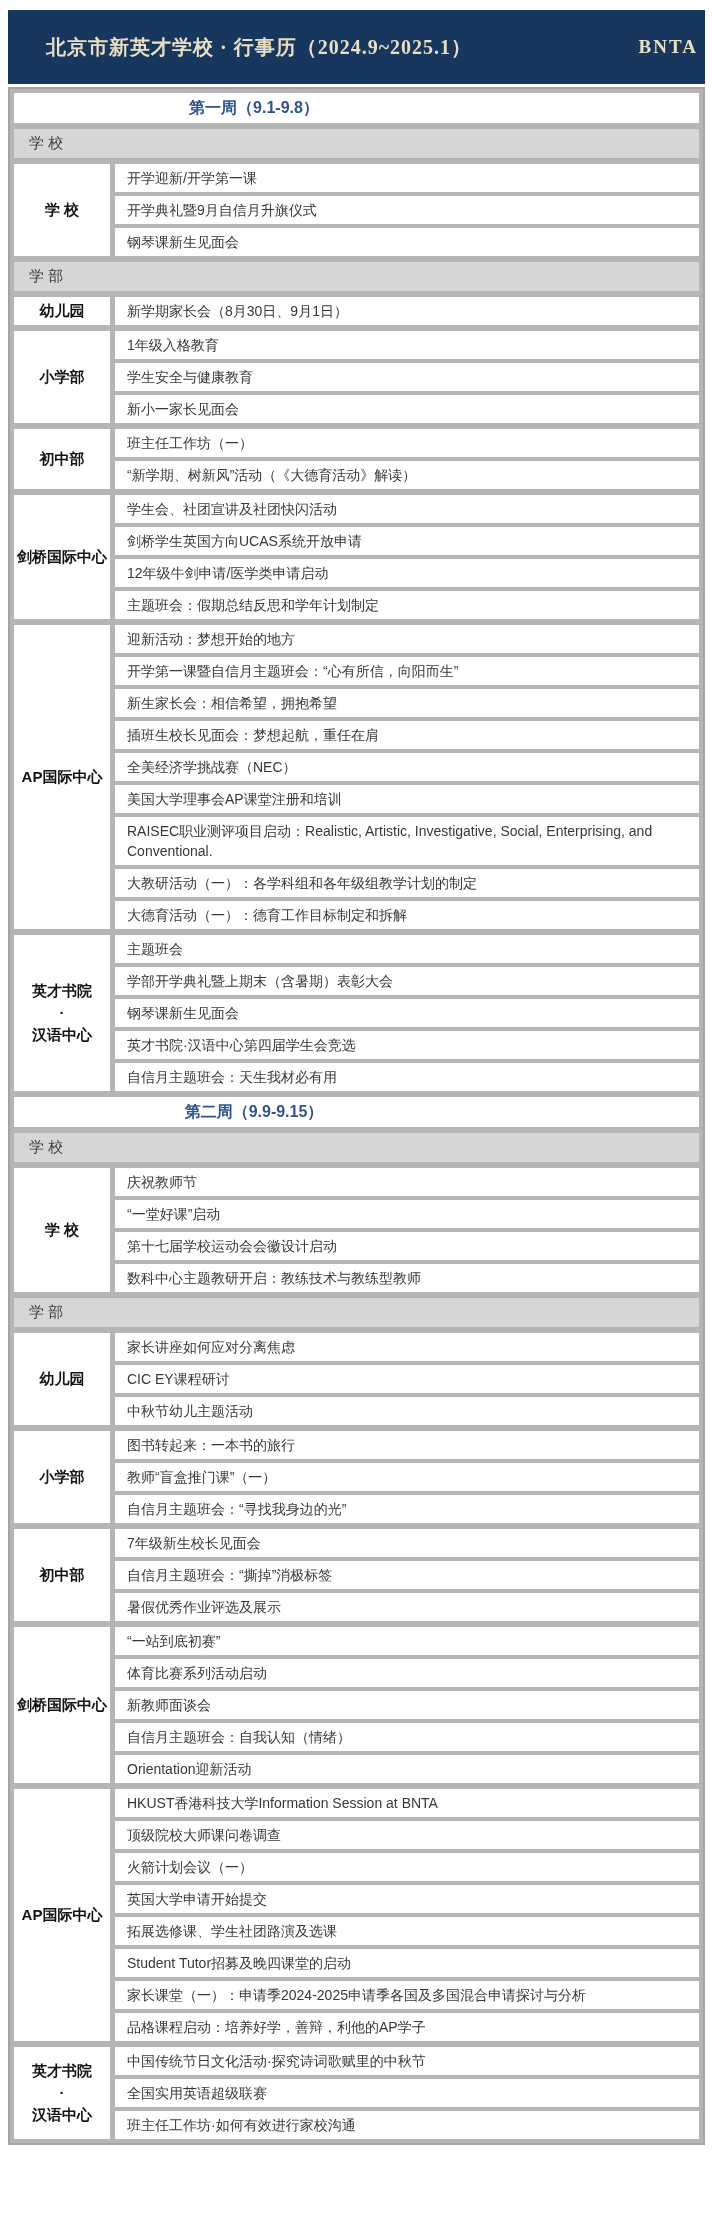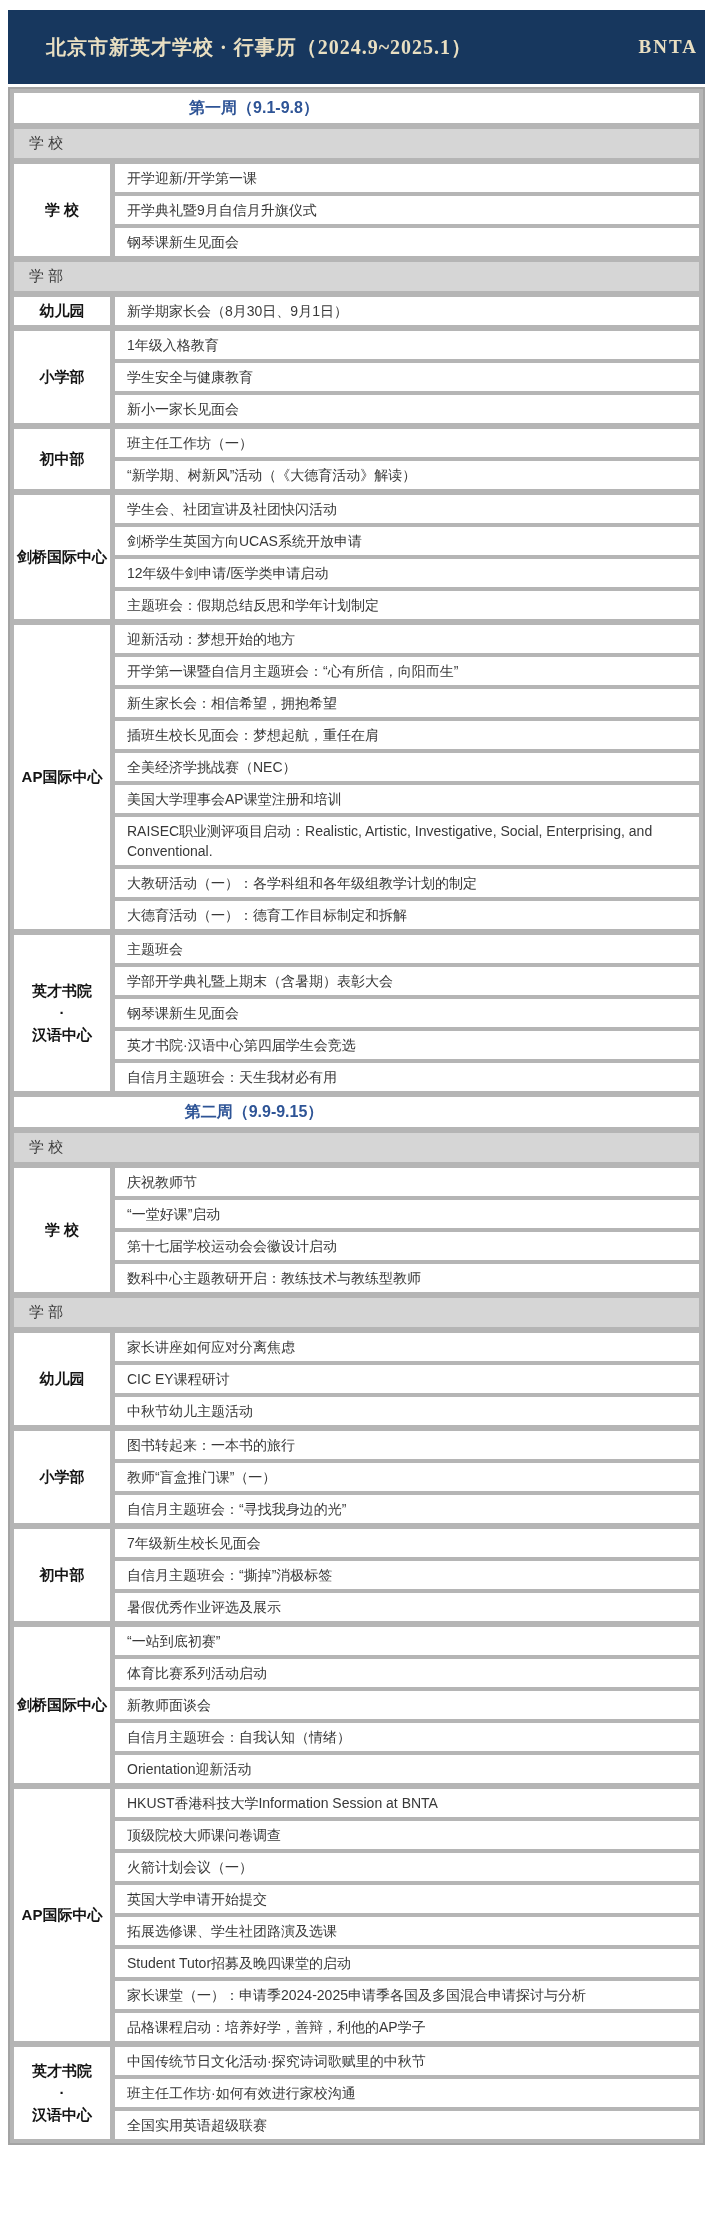--- a/index.html
+++ b/index.html
@@ -257,18 +257,18 @@
           <div class="item">家长课堂（一）：申请季2024-2025申请季各国及多国混合申请探讨与分析</div>
           <div class="item">品格课程启动：培养好学，善辩，利他的AP学子</div>
         </div>
       </div>
       <div class="dept-group">
         <div class="dept">英才书院
 ·
 汉语中心</div>
         <div class="items">
           <div class="item">中国传统节日文化活动·探究诗词歌赋里的中秋节</div>
+          <div class="item">全国实用英语超级联赛</div>
           <div class="item">班主任工作坊·如何有效进行家校沟通</div>
-          <div class="item">全国实用英语超级联赛</div>
         </div>
       </div>
     </div>
 </div>
 
 </body></html>

